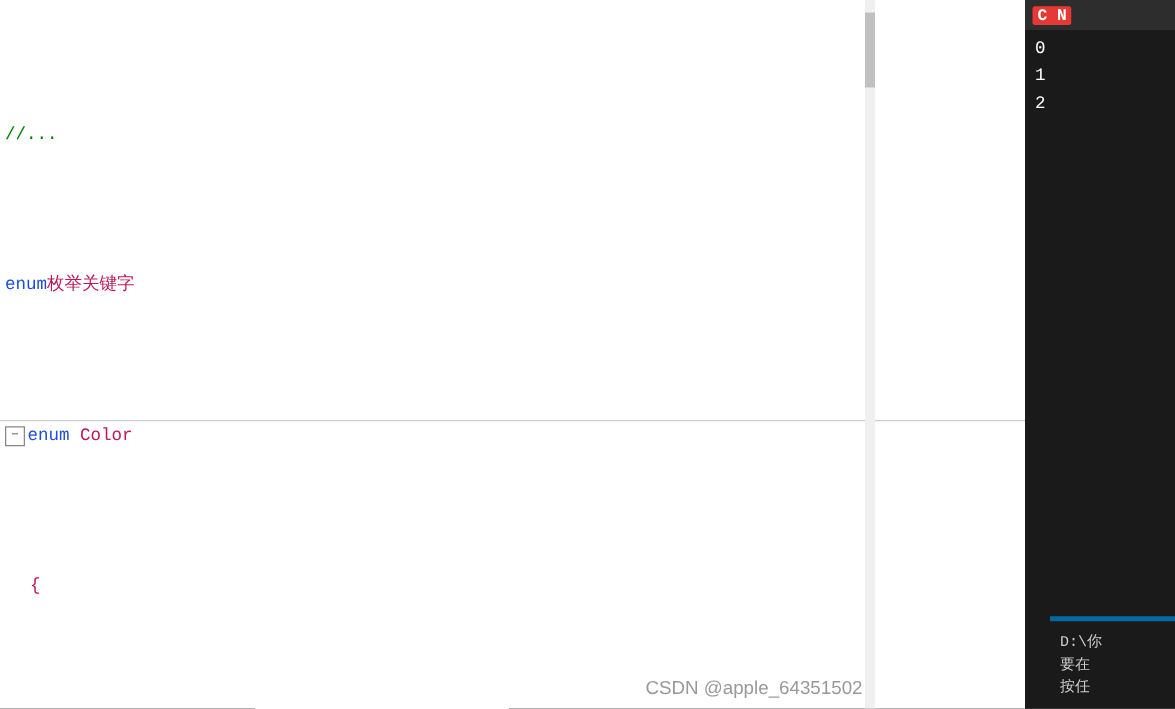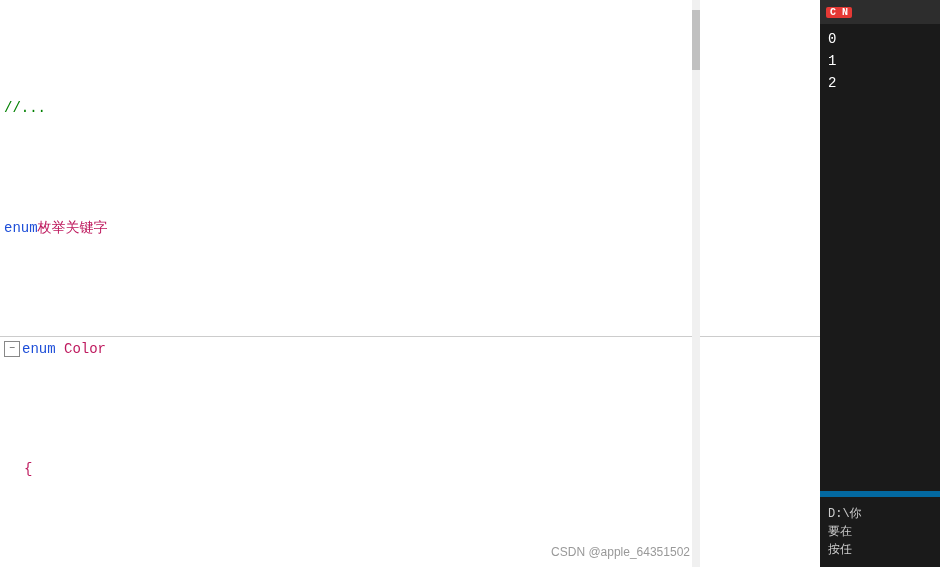--- a/index.html
+++ b/index.html
@@ -78,48 +78,49 @@
       padding: 2px 6px;
       display: flex;
       align-items: center;
       gap: 4px;
       min-height: 24px;
     }
 
     .console-badge {
       background: #e53935;
       color: white;
-      font-size: 10px;
+      font-size: 13px;
       font-weight: bold;
       padding: 0 4px;
       border-radius: 2px;
     }
 
     .console-content {
       padding: 4px 8px;
       flex: 1;
       font-size: 14px;
       line-height: 22px;
       color: #ffffff;
     }
 
     .console-info {
       padding: 8px;
       font-size: 12px;
       line-height: 18px;
       color: #cccccc;
-      border-top: 6px solid #0369a1;
+      border-top: 4px solid #0369a1;
+      margin-left: 20px;
     }
 
     .watermark {
       position: absolute;
       bottom: 8px;
       right: 130px;
       color: #999;
-      font-size: 12px;
+      font-size: 15px;
       font-family: Arial, sans-serif;
     }
 
     .scrollbar-v {
       position: absolute;
       right: 120px;
       top: 0;
       width: 8px;
       height: 100%;
       background: #f0f0f0;

